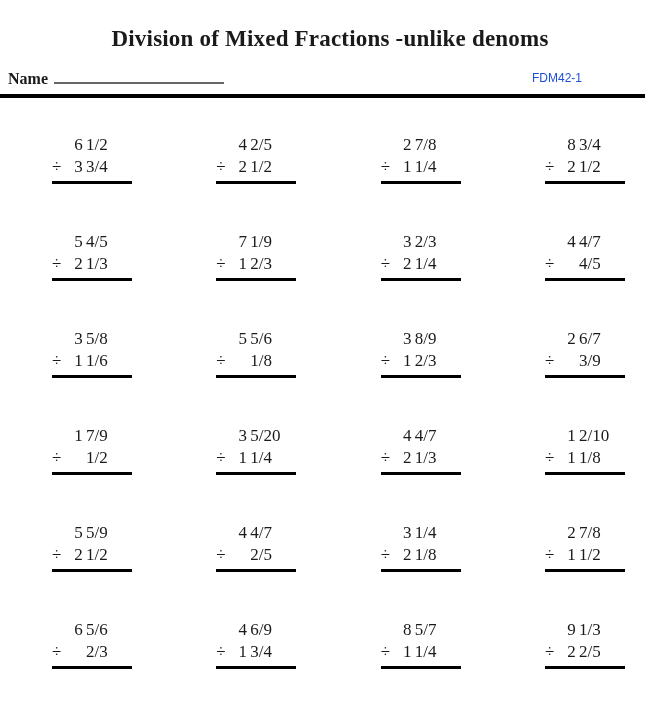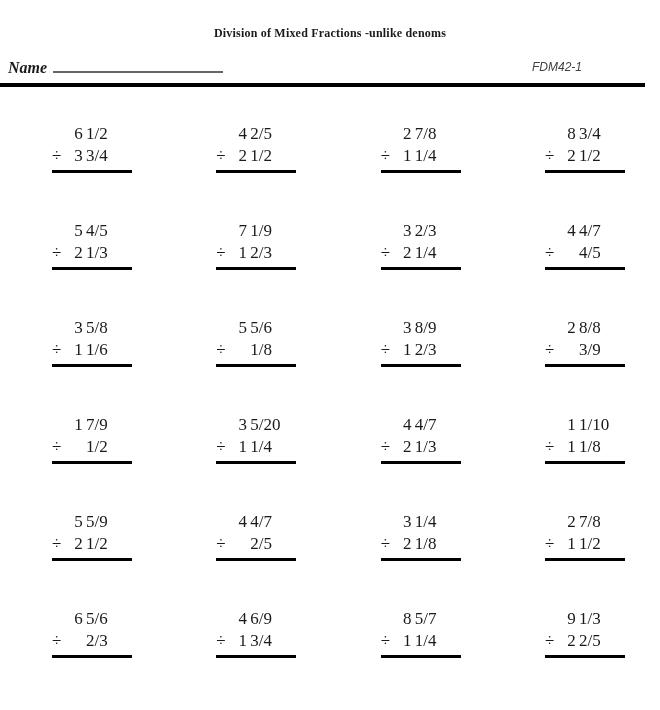--- a/index.html
+++ b/index.html
@@ -12,49 +12,48 @@
     width: 660px;
     height: 710px;
     background: #ffffff;
     font-family: "Liberation Serif", serif;
     color: #1a1a1a;
     overflow: hidden;
   }
   .title {
     margin-top: 26px;
     text-align: center;
-    font-size: 12px;
+    font-size: 23px;
     font-weight: bold;
     letter-spacing: 0.2px;
   }
   .name-row {
     position: relative;
     margin: 16px 0 0 8px;
     height: 24px;
-    font-style: italic;
   }
   .name-label {
     font-size: 16px;
     font-weight: bold;
   }
   .name-line {
     display: inline-block;
     width: 170px;
     height: 14px;
     margin-left: 6px;
     border-bottom: 2px solid #666;
     vertical-align: baseline;
   }
   .code {
     position: absolute;
     left: 524px;
     top: 3px;
     font-family: "Liberation Sans", sans-serif;
     font-size: 12px;
-    color: #404040;
+    color: #1d4ed8;
     font-weight: normal;
   }
   .rule {
     width: 645px;
     height: 4px;
     background: #000;
     margin-top: 2px;
   }
   .grid {
     margin: 36px 35px 0 52px;
@@ -254,21 +253,21 @@
       <span class="whole">1</span>
       <span class="frac">2/3</span>
     </div>
     <div class="prule"></div>
   </div>
 
   <div class="problem">
     <div class="pline">
       <span class="sign"></span>
       <span class="whole">2</span>
-      <span class="frac">8/8</span>
+      <span class="frac">6/7</span>
     </div>
     <div class="pline">
       <span class="sign">÷</span>
       <span class="whole"></span>
       <span class="frac">3/9</span>
     </div>
     <div class="prule"></div>
   </div>
 
   <div class="problem">
@@ -310,21 +309,21 @@
       <span class="whole">2</span>
       <span class="frac">1/3</span>
     </div>
     <div class="prule"></div>
   </div>
 
   <div class="problem">
     <div class="pline">
       <span class="sign"></span>
       <span class="whole">1</span>
-      <span class="frac">1/10</span>
+      <span class="frac">2/10</span>
     </div>
     <div class="pline">
       <span class="sign">÷</span>
       <span class="whole">1</span>
       <span class="frac">1/8</span>
     </div>
     <div class="prule"></div>
   </div>
 
   <div class="problem">

